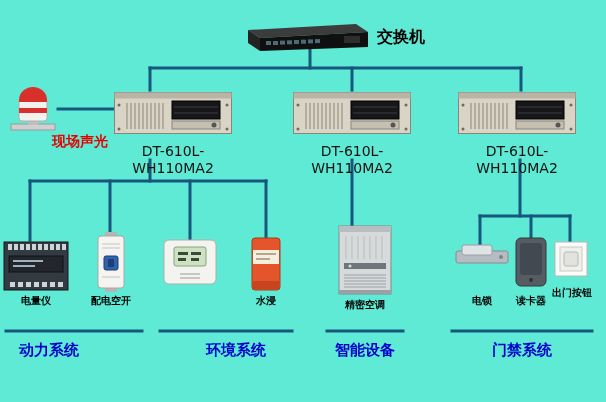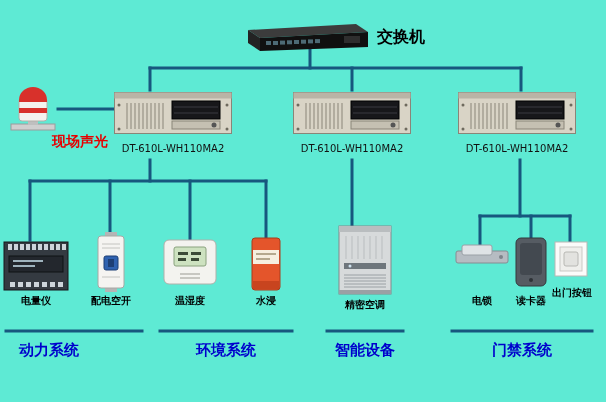--- a/index.html
+++ b/index.html
@@ -4,21 +4,21 @@
 <style>
   html,body{margin:0;padding:0;background:#ffffff;}
   .canvas{
     position:relative;width:606px;height:402px;background:#5eead4;overflow:hidden;
     font-family:"DejaVu Sans","Liberation Sans",sans-serif;
   }
   .abs{position:absolute;}
   .wires{position:absolute;left:0;top:0;}
   .lbl{position:absolute;color:#000;text-align:center;line-height:1.2;white-space:normal;}
   .switch-label{font-size:16px;font-weight:bold;text-align:left;}
-  .server-label{font-size:10px;font-weight:500;color:#111;}
+  .server-label{font-size:14px;font-weight:500;color:#111;}
   .siren-label{color:#e60000;font-size:14px;font-weight:bold;margin-left:48px;}
   .dev-label{font-size:10px;font-weight:bold;}
   .group-label{color:#0000cc;font-size:15px;font-weight:bold;}
 </style>
 </head>
 <body>
 
 <div class="canvas">
 
   <svg class="wires" width="606" height="402" viewBox="0 0 606 402">
@@ -215,21 +215,20 @@
       <rect x="16" y="14" width="10" height="3"></rect>
         <rect x="29" y="14" width="10" height="3"></rect>
       <rect x="16" y="20" width="8" height="3"></rect>
         <rect x="29" y="20" width="8" height="3"></rect>
     </g>
     <g fill="#c7c7c1">
         <rect x="18" y="35" width="20" height="2"></rect>
         <rect x="18" y="39" width="20" height="2"></rect>
       </g>
   </svg>
-  <div class="lbl dev-label" style="left:160px;top:295px;width:60px">温湿度</div>
 
   <svg class="abs" style="left:246px;top:236px" width="40" height="56" viewBox="0 0 40 56">
     <rect x="6" y="2" width="28" height="52" rx="3" fill="#e4552b" stroke="#a83c1c"></rect>
     <rect x="7" y="14" width="26" height="14" fill="#f6efdf"></rect>
     <g fill="#b5a98e">
         <rect x="10" y="17" width="20" height="2"></rect>
         <rect x="10" y="22" width="14" height="2"></rect>
       </g>
     <rect x="7" y="45" width="26" height="8" fill="#c8441f"></rect>
   </svg>
@@ -275,17 +274,17 @@
   <div class="lbl dev-label" style="left:501px;top:295px;width:60px">读卡器</div>
 
   <svg class="abs" style="left:553px;top:240px" width="36" height="38" viewBox="0 0 36 38">
     <rect x="2" y="2" width="32" height="34" fill="#fbfbfa" stroke="#b8b8b4"></rect>
     <rect x="7" y="7" width="22" height="24" fill="#efefec" stroke="#c9c9c5"></rect>
     <rect x="11" y="12" width="14" height="14" rx="2" fill="#e2e2df" stroke="#b8b8b4"></rect>
   </svg>
   <div class="lbl dev-label" style="left:551px;top:287px;width:42px">出门按钮</div>
 
   <div class="lbl group-label" style="left:14px;top:341px;width:70px">动力系统</div>
-  <div class="lbl group-label" style="left:191px;top:341px;width:70px">环境系统</div>
+  <div class="lbl group-label" style="left:201px;top:341px;width:70px">环境系统</div>
   <div class="lbl group-label" style="left:330px;top:341px;width:70px">智能设备</div>
   <div class="lbl group-label" style="left:487px;top:341px;width:70px">门禁系统</div>
 
 </div>
 
 </body></html>

